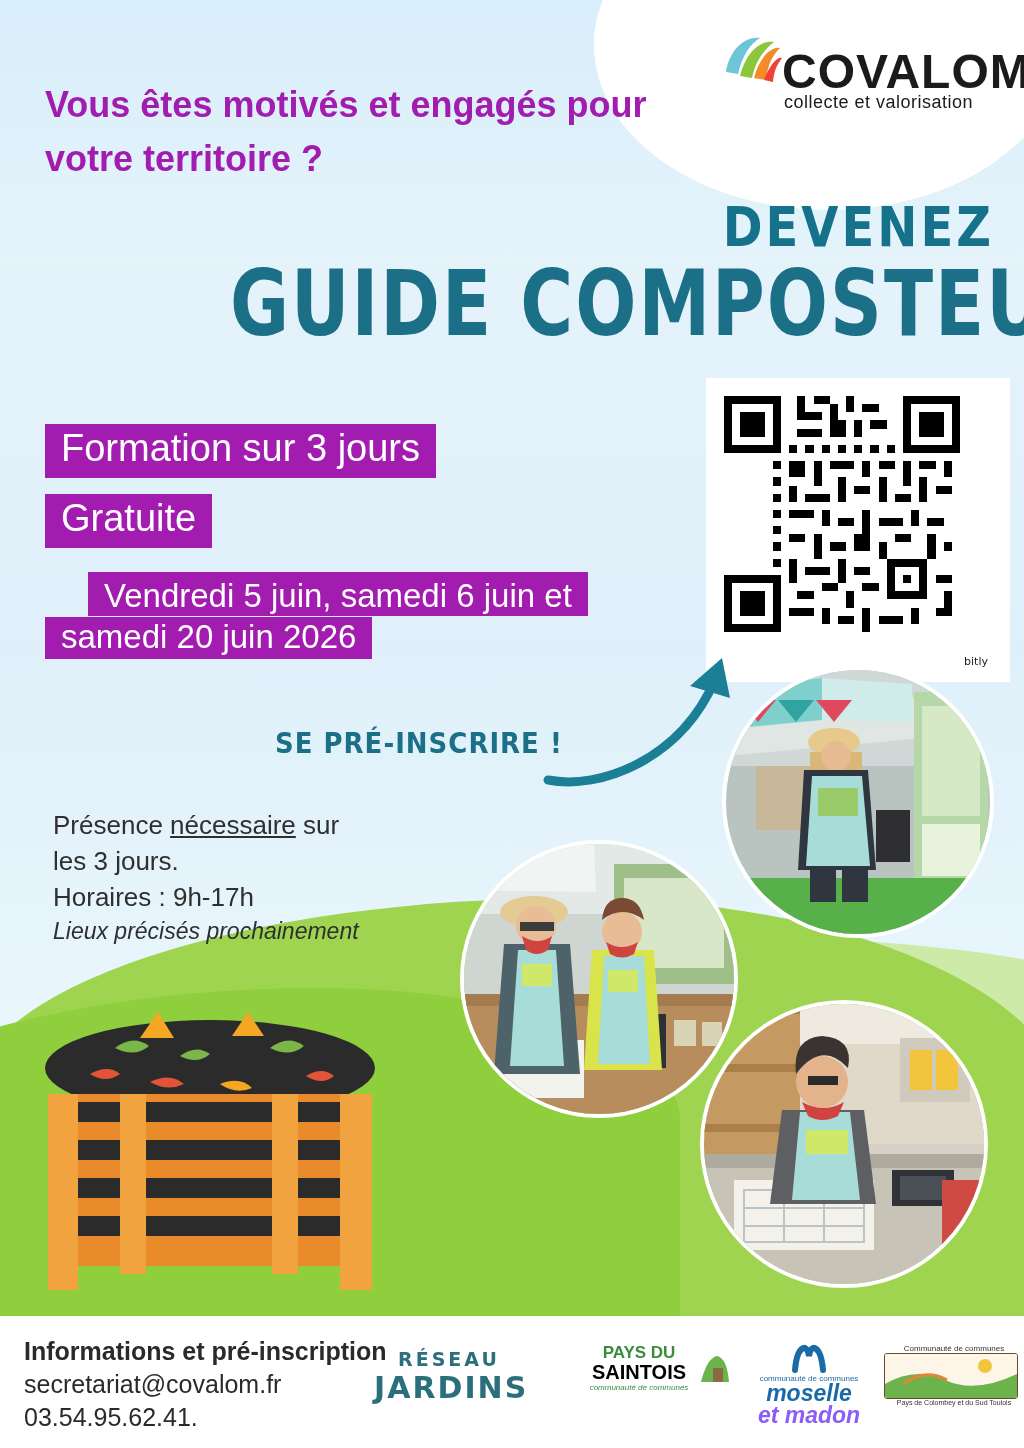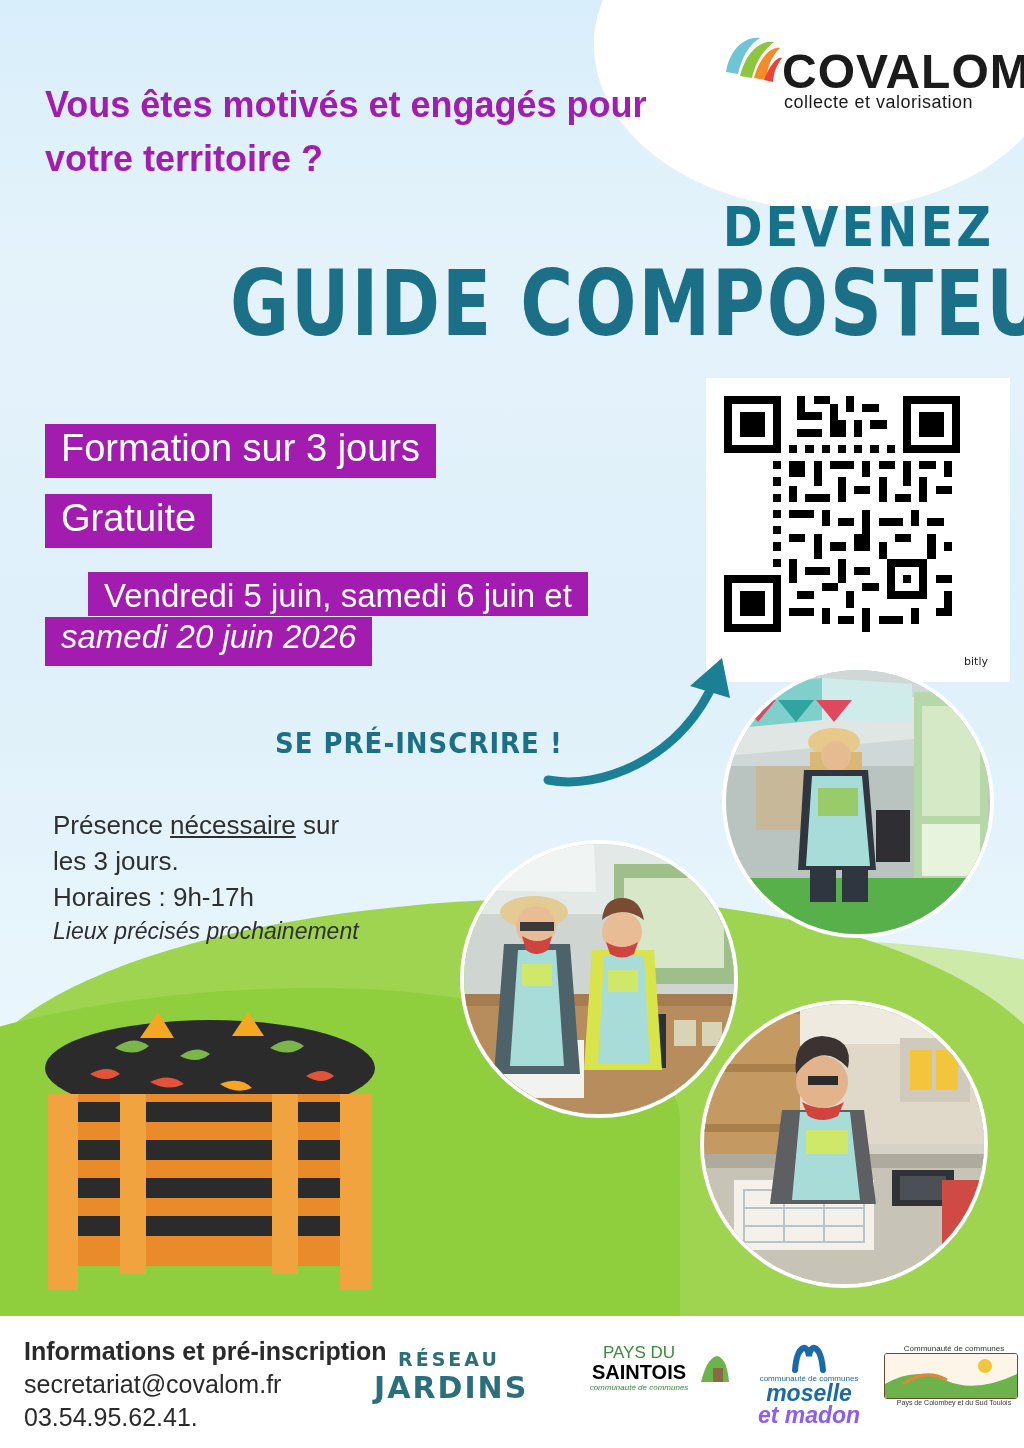--- a/index.html
+++ b/index.html
@@ -71,21 +71,21 @@
   }
 
   
   .pink{
     position:absolute;background:#a21caf;color:#ffffff;
     font-size:38px;padding:4px 16px 8px 16px;white-space:nowrap;line-height:1.1;
   }
   .pink1{left:45px;top:424px;}
   .pink2{left:45px;top:494px;}
   .pink3{left:45px;top:572px;font-size:33px;padding:6px 16px 2px 16px;margin-left:43px;}
-  .pink4{left:45px;top:617px;font-size:33px;padding:2px 16px 11px 16px;font-style:italic;}
+  .pink4{left:45px;top:617px;font-size:33px;padding:2px 16px 4px 16px;}
 
   
   .qr-box{
     position:absolute;left:706px;top:378px;width:272px;height:272px;background:#ffffff;
     padding:16px;
   }
   .qr-img{position:absolute;left:18px;top:18px;width:236px;height:236px;}
   .qr-bitly{position:absolute;right:22px;bottom:14px;font-size:11px;color:#222;font-family:"DejaVu Sans",sans-serif;}
 
   
@@ -118,21 +118,21 @@
   }
   .footer-text .t1{font-weight:bold;}
   .footer-logos{position:absolute;right:10px;bottom:14px;width:660px;height:100px;}
   .flogo{position:absolute;text-align:center;}
 
   .reseau{left:20px;top:14px;width:150px;}
   .reseau .r1{font-size:19px;color:#2b6f7c;letter-spacing:3px;font-weight:bold;font-family:"DejaVu Sans",sans-serif;}
   .reseau .r2{font-size:30px;color:#2b6f7c;letter-spacing:2px;font-weight:bold;font-family:"DejaVu Sans",sans-serif;}
 
   .saintois{left:195px;top:10px;width:180px;}
-  .saintois .s1{font-size:17px;color:#3b8c3b;font-weight:normal;line-height:1.05;}
+  .saintois .s1{font-size:17px;color:#3b8c3b;font-weight:bold;line-height:1.05;}
   .saintois .s2{font-size:20px;color:#000000;font-weight:bold;line-height:1.05;}
   .saintois .s3{font-size:8px;color:#3b8c3b;font-style:italic;}
 
   .moselle{left:390px;top:6px;width:130px;}
   .moselle .m1{font-size:8px;color:#1b6aa8;}
   .moselle .m2{font-size:23px;color:#1b6aa8;font-weight:bold;font-style:italic;line-height:.95;}
   .moselle .m3{font-size:23px;color:#8b5cf6;font-weight:bold;font-style:italic;line-height:.95;}
 
   .colombey{left:530px;top:10px;width:140px;}
   .colombey .c1{font-size:8px;color:#333;}

